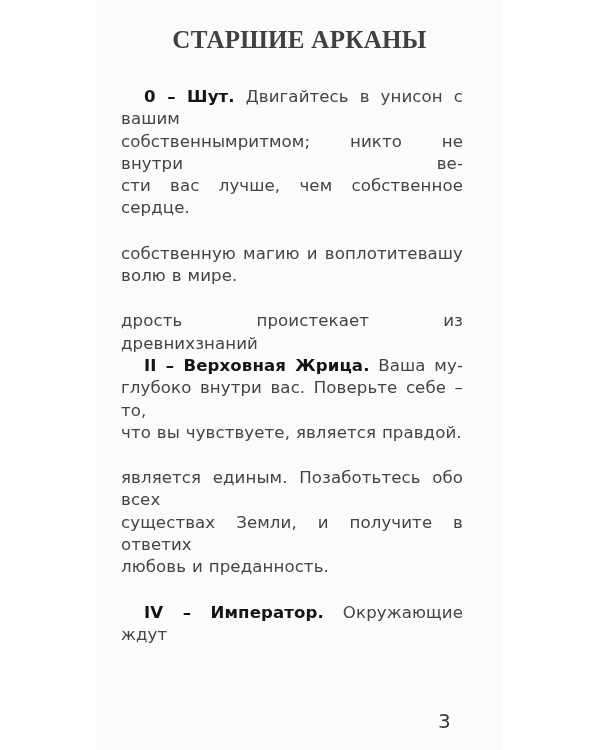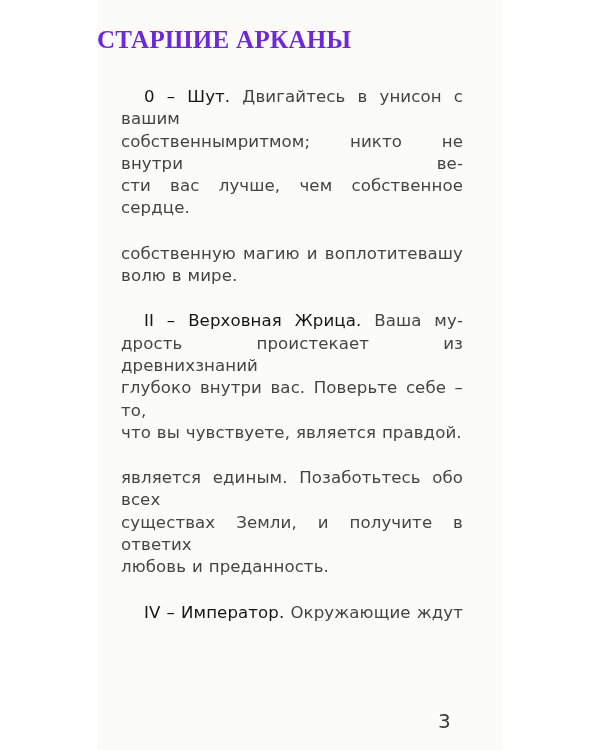--- a/index.html
+++ b/index.html
@@ -16,47 +16,47 @@
       top: 0;
       width: 405px;
       height: 750px;
       background: #fbfbfa;
     }
     .title {
       position: absolute;
       left: 0;
       top: 26px;
       width: 405px;
-      text-align: left;
+      text-align: center;
       font-family: "Liberation Serif", "DejaVu Serif", serif;
       font-weight: bold;
       font-size: 25px;
       letter-spacing: 0.3px;
-      color: #6d28d9;
+      color: #404040;
       margin: 0;
     }
     .entries {
       position: absolute;
       left: 24px;
       top: 86px;
       width: 342px;
     }
     .entry {
       font-family: "DejaVu Sans", "Liberation Sans", sans-serif;
       font-size: 16.6px;
       line-height: 22.3px;
       color: #444444;
       text-align: justify;
       text-indent: 23px;
       margin: 0 0 23px 0;
       letter-spacing: 0.1px;
       word-spacing: 0.5px;
     }
     .entry .head {
-      font-weight: normal;
+      font-weight: bold;
       color: #151515;
     }
     .entry .line {
       display: block;
       text-align: justify;
       text-align-last: justify;
     }
     .entry .line.last {
       text-align-last: left;
     }
@@ -86,22 +86,22 @@
       <span class="line">собственнымритмом; никто не внутри ве-</span>
       <span class="line last">сти вас лучше, чем собственное сердце.</span>
     </p>
 
     <p class="entry">
       <span class="line">собственную магию и воплотитевашу</span>
       <span class="line last">волю в мире.</span>
     </p>
 
     <p class="entry">
+      <span class="line">дрость проистекает из древнихзнаний</span>
       <span class="line first"><span class="head">II – Верховная Жрица.</span><span> Ваша му-</span></span>
-      <span class="line">дрость проистекает из древнихзнаний</span>
       <span class="line">глубоко внутри вас. Поверьте себе – то,</span>
       <span class="line last">что вы чувствуете, является правдой.</span>
     </p>
 
     <p class="entry">
       <span class="line">является единым. Позаботьтесь обо всех</span>
       <span class="line">существах Земли, и получите в ответих</span>
       <span class="line last">любовь и преданность.</span>
     </p>
 

